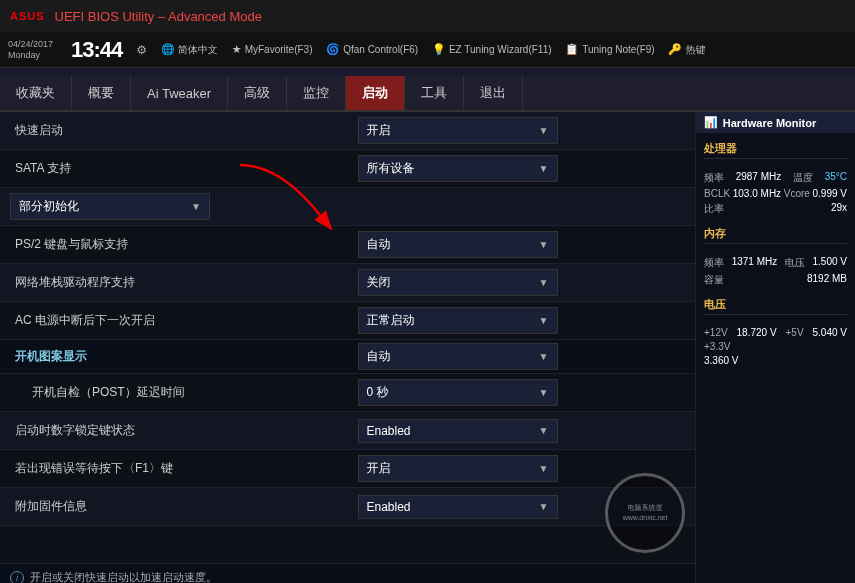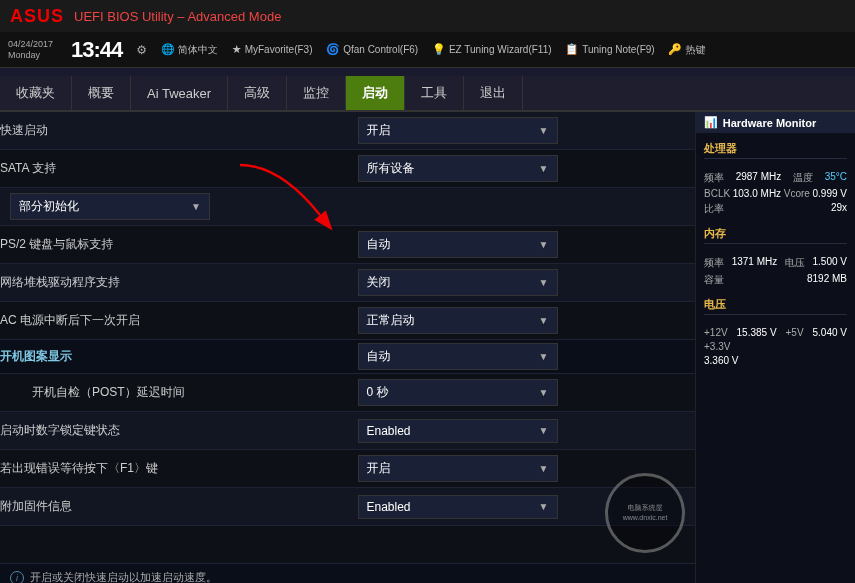--- a/index.html
+++ b/index.html
@@ -17,21 +17,21 @@
       background: #1a1a1a;
       height: 32px;
       display: flex;
       align-items: center;
       padding: 0 10px;
       gap: 10px;
     }
     #asus-logo {
       color: #e00;
       font-weight: bold;
-      font-size: 18px;
+      font-size: 11px;
       letter-spacing: 1px;
     }
     #title-text {
       color: #ef4444;
       font-size: 13px;
     }
 
     
     #info-bar {
       background: #111;
@@ -83,21 +83,21 @@
     .nav-item {
       padding: 0 16px;
       display: flex;
       align-items: center;
       color: #ccc;
       font-size: 13px;
       cursor: pointer;
       border-right: 1px solid #333;
     }
     .nav-item.active {
-      background: #4d7c0f;
+      background: #7f1d1d;
       color: #fff;
       font-weight: bold;
     }
 
     
     #main {
       display: flex;
       height: calc(583px - 32px - 36px - 36px);
     }
 
@@ -122,21 +122,21 @@
       height: 38px;
     }
     .setting-row:nth-child(even) { background: #0d1117; }
     .setting-row:nth-child(odd) { background: #111622; }
     .setting-row.section-header {
       background: #0a0e18;
       height: 34px;
     }
     .setting-label {
       flex: 0 0 50%;
-      padding-left: 0;
+      padding-left: 15px;
       color: #ccc;
       font-size: 12px;
     }
     .setting-label.sub {
       padding-left: 32px;
     }
     .setting-label.section {
       color: #7ec8e3;
       font-size: 12px;
       font-weight: bold;
@@ -482,21 +482,21 @@
       <div class="monitor-row">
         <span class="monitor-label">容量</span>
         <span class="monitor-value">8192 MB</span>
       </div>
     </div>
 
     <div class="monitor-section">
       <div class="monitor-section-title">电压</div>
       <div class="monitor-row">
         <span class="monitor-label">+12V</span>
-        <span class="monitor-value">15.385 V</span>
+        <span class="monitor-value">18.720 V</span>
         <span class="monitor-label">+5V</span>
         <span class="monitor-value">5.040 V</span>
       </div>
       <div class="monitor-row">
         <span class="monitor-label">+3.3V</span>
       </div>
       <div class="monitor-row">
         <span class="monitor-value">3.360 V</span>
       </div>
     </div>

